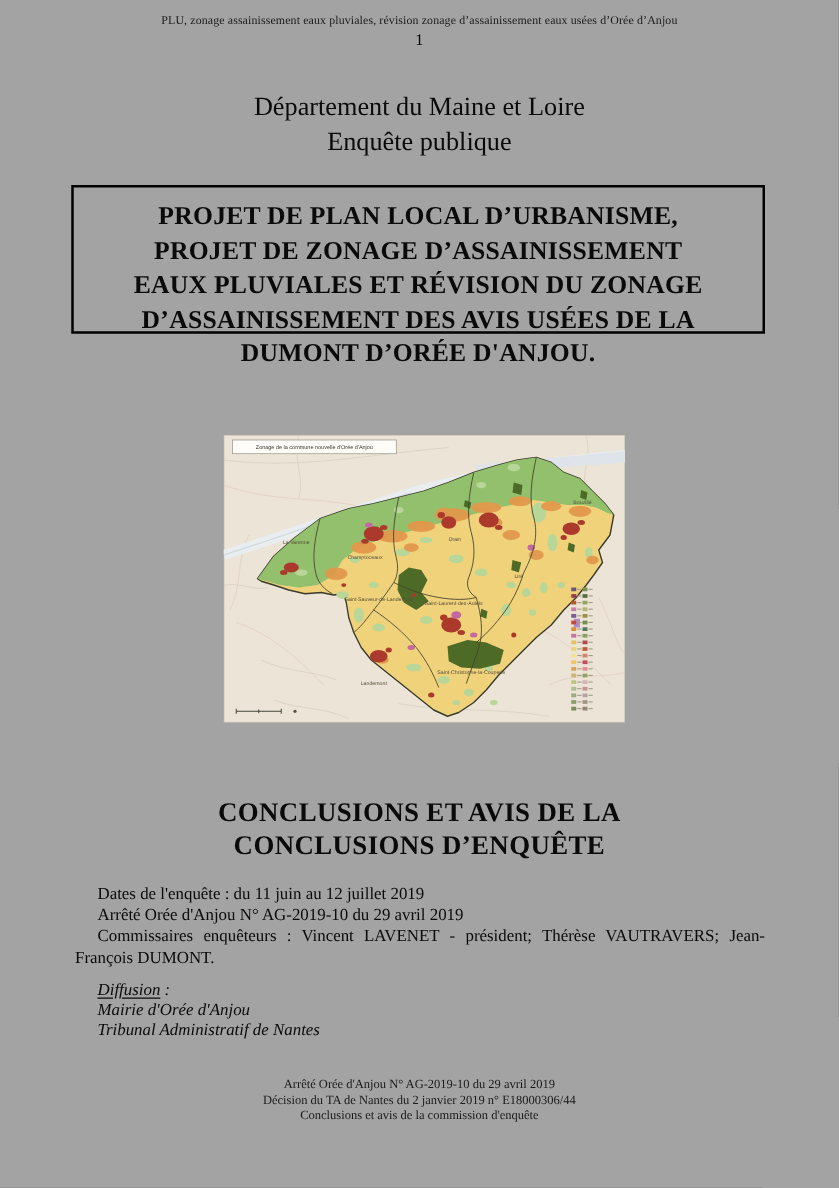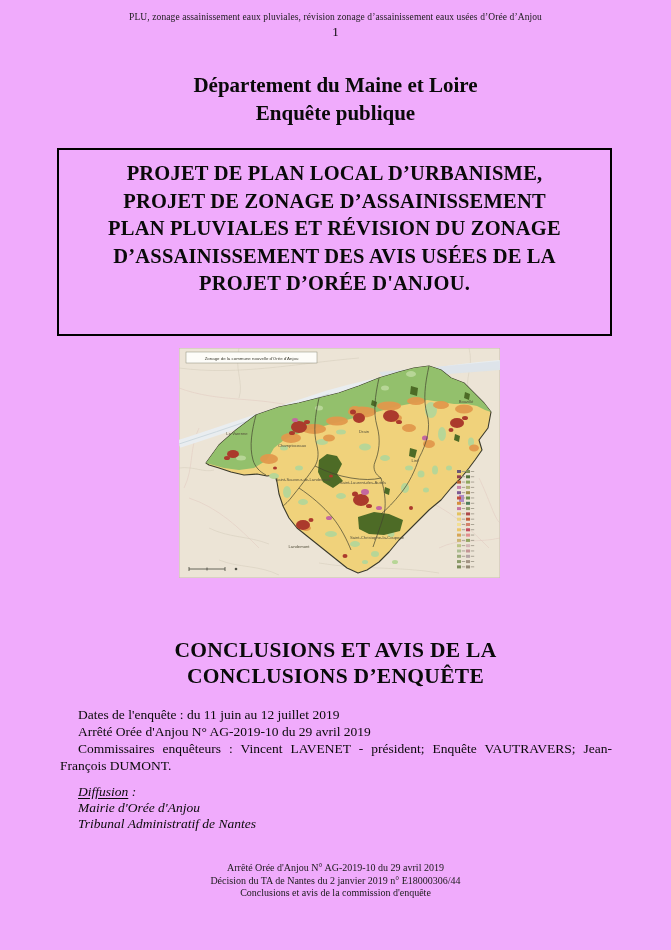--- a/index.html
+++ b/index.html
@@ -1,26 +1,26 @@
 <!DOCTYPE html>
 <html><head>
 <meta charset="utf-8">
 <style>
   html,body{margin:0;padding:0;background:#888;}
-  .page{position:relative;width:671px;height:950px;background:#f0abfc;margin:0 auto;
+  .page{position:relative;width:671px;height:950px;background:#a3a3a3;margin:0 auto;
         font-family:"Liberation Serif","DejaVu Serif",serif;color:#0a0a0a;overflow:hidden;}
 
   .running-header{position:absolute;top:12px;left:0;right:0;text-align:center;
         font-size:9.5px;letter-spacing:.1px;color:#1a1a1a;}
   .page-number{position:absolute;top:24px;left:0;right:0;text-align:center;font-size:13px;}
 
   .doc-title{position:absolute;top:71px;left:0;right:0;text-align:center;
-        font-size:21px;font-weight:bold;line-height:28px;}
-
-  .project-box{position:absolute;left:57px;top:148px;width:555px;height:188px;box-sizing:border-box;
+        font-size:21px;font-weight:normal;line-height:28px;}
+
+  .project-box{position:absolute;left:57px;top:148px;width:555px;height:119px;box-sizing:border-box;
         border:2px solid #000;text-align:center;font-size:20.5px;font-weight:bold;line-height:27.6px;
         padding-top:10px;letter-spacing:.2px;}
 
   .map-figure{position:absolute;left:179px;top:348px;width:321px;height:230px;margin:0;}
   .map-figure svg{display:block;width:321px;height:230px;}
 
   .conclusions{position:absolute;top:637px;left:0;right:0;text-align:center;
         font-size:21.5px;font-weight:bold;line-height:26px;letter-spacing:.3px;}
 
   .details{position:absolute;left:60px;top:706px;width:552px;font-size:13.5px;line-height:17px;}
@@ -47,23 +47,23 @@
   <div class="page-number">1</div>
 
   <div class="doc-title">
     <div>Département du Maine et Loire</div>
     <div>Enquête publique</div>
   </div>
 
   <div class="project-box">
     <div>PROJET  DE PLAN LOCAL D’URBANISME,</div>
     <div>PROJET DE ZONAGE D’ASSAINISSEMENT</div>
-    <div>PLAN PLUVIALES ET RÉVISION DU ZONAGE</div>
+    <div>EAUX PLUVIALES ET RÉVISION DU ZONAGE</div>
     <div>D’ASSAINISSEMENT DES AVIS USÉES DE LA</div>
-    <div>PROJET D’ORÉE D'ANJOU.</div>
+    <div>DUMONT D’ORÉE D'ANJOU.</div>
   </div>
 
   <figure class="map-figure">
     <svg viewBox="0 0 321 230" xmlns="http://www.w3.org/2000/svg">
 
       <rect x="0" y="0" width="321" height="230" stroke="#c6beae" stroke-width="1" fill="#ece4d6"></rect>
 
       <g fill="none" stroke-width="0.5" opacity="0.85">
         <path d="M0,40 C40,55 80,48 120,60" stroke="#dfc3bb"></path>
         <path d="M10,150 C40,160 60,180 80,200" stroke="#dfc3bb"></path>
@@ -299,21 +299,21 @@
   </figure>
 
   <div class="conclusions">
     <div>CONCLUSIONS ET AVIS DE LA</div>
     <div>CONCLUSIONS D’ENQUÊTE</div>
   </div>
 
   <div class="details">
     <p class="indent">Dates de l'enquête : du  11 juin au 12 juillet 2019</p>
     <p class="indent">Arrêté  Orée d'Anjou N° AG-2019-10 du 29 avril 2019</p>
-    <p class="indent justify-full">Commissaires enquêteurs : Vincent LAVENET - président; Enquête VAUTRAVERS; Jean-</p>
+    <p class="indent justify-full">Commissaires enquêteurs : Vincent LAVENET - président; Thérèse VAUTRAVERS; Jean-</p>
     <p>François DUMONT.</p>
   </div>
 
   <div class="diffusion">
     <p><span class="u">Diffusion</span><span> :</span></p>
     <p>Mairie d'Orée d'Anjou</p>
     <p>Tribunal Administratif de Nantes</p>
   </div>
 
   <div class="footer">

